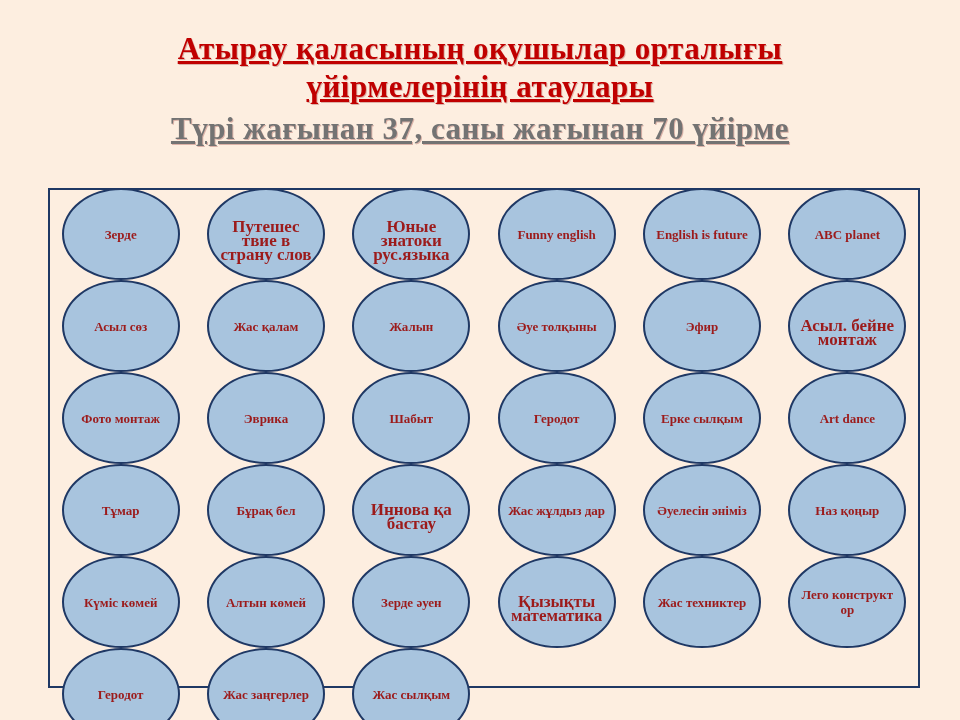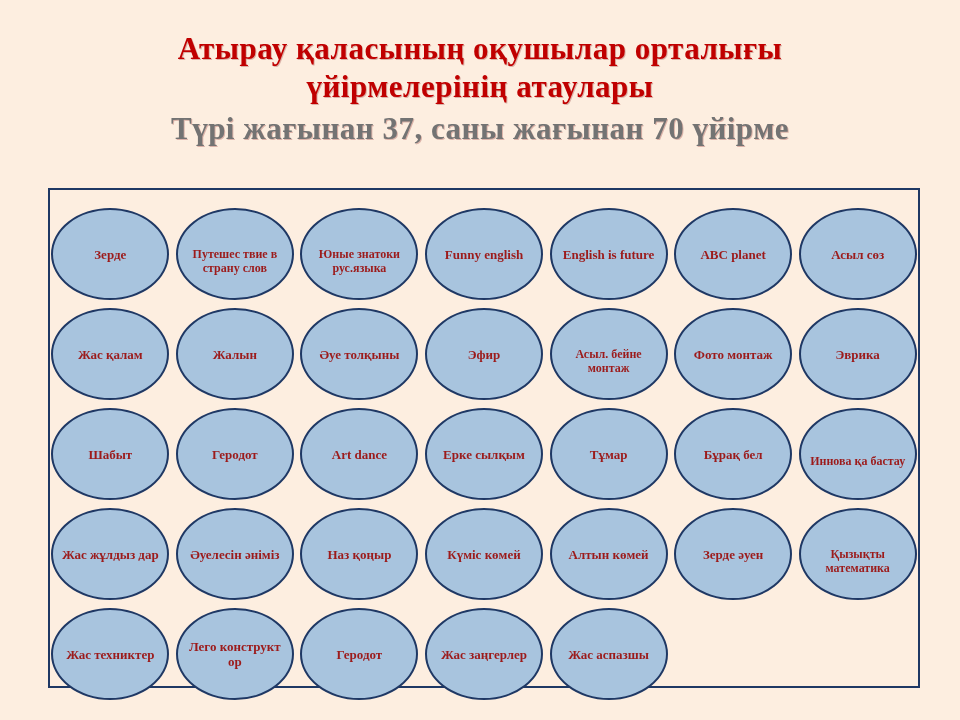--- a/index.html
+++ b/index.html
@@ -27,43 +27,44 @@
     text-align: center;
   }
   .title-line {
     font-family: "Liberation Serif", serif;
     font-weight: bold;
     color: #c00000;
     font-size: 31px;
     line-height: 38px;
     letter-spacing: 0.5px;
     text-shadow: 1px 1px 0 rgba(120,0,0,0.25);
+    text-decoration: underline;
   }
   .title-line.l3 {
     color: #737373;
     margin-top: 4px;
   }
   .grid-frame {
     position: absolute;
     left: 48px;
     top: 188px;
     width: 872px;
     height: 500px;
     border: 2px solid #1f3864;
     background: transparent;
     box-sizing: border-box;
   }
   .grid {
     position: absolute;
     left: 48px;
-    top: 204px;
+    top: 188px;
     width: 872px;
     height: 500px;
     display: grid;
-    grid-template-columns: repeat(7, 1fr);
+    grid-template-columns: repeat(6, 1fr);
     grid-template-rows: repeat(5, 1fr);
     box-sizing: border-box;
   }
   .cell {
     position: relative;
     display: flex;
     align-items: center;
     justify-content: center;
   }
   .bubble {
@@ -81,21 +82,21 @@
   .bubble-label {
     color: #9c1b1b;
     font-family: "Liberation Serif", serif;
     font-weight: bold;
     font-size: 13px;
     line-height: 15px;
     text-align: center;
     word-break: break-word;
   }
   .bubble-label.small {
-    font-size: 12px;
+    font-size: 17px;
     line-height: 14px;
     margin-top: 14px;
   }
 </style>
 </head>
 <body>
 
 <div class="slide">
 
   <div class="title-block">
@@ -185,30 +186,30 @@
         <span class="bubble-label">Шабыт</span>
       </div>
     </div>
     <div class="cell">
       <div class="bubble">
         <span class="bubble-label">Геродот</span>
       </div>
     </div>
     <div class="cell">
       <div class="bubble">
+        <span class="bubble-label">Ерке сылқым</span>
+      </div>
+    </div>
+    <div class="cell">
+      <div class="bubble">
         <span class="bubble-label">Art dance</span>
       </div>
     </div>
     <div class="cell">
       <div class="bubble">
-        <span class="bubble-label">Ерке сылқым</span>
-      </div>
-    </div>
-    <div class="cell">
-      <div class="bubble">
         <span class="bubble-label">Тұмар</span>
       </div>
     </div>
     <div class="cell">
       <div class="bubble">
         <span class="bubble-label">Бұрақ бел</span>
       </div>
     </div>
     <div class="cell">
       <div class="bubble">
@@ -267,18 +268,18 @@
         <span class="bubble-label">Геродот</span>
       </div>
     </div>
     <div class="cell">
       <div class="bubble">
         <span class="bubble-label">Жас заңгерлер</span>
       </div>
     </div>
     <div class="cell">
       <div class="bubble">
-        <span class="bubble-label">Жас аспазшы</span>
+        <span class="bubble-label">Жас сылқым</span>
       </div>
     </div>
 
   </div>
 </div>
 
 </body></html>

